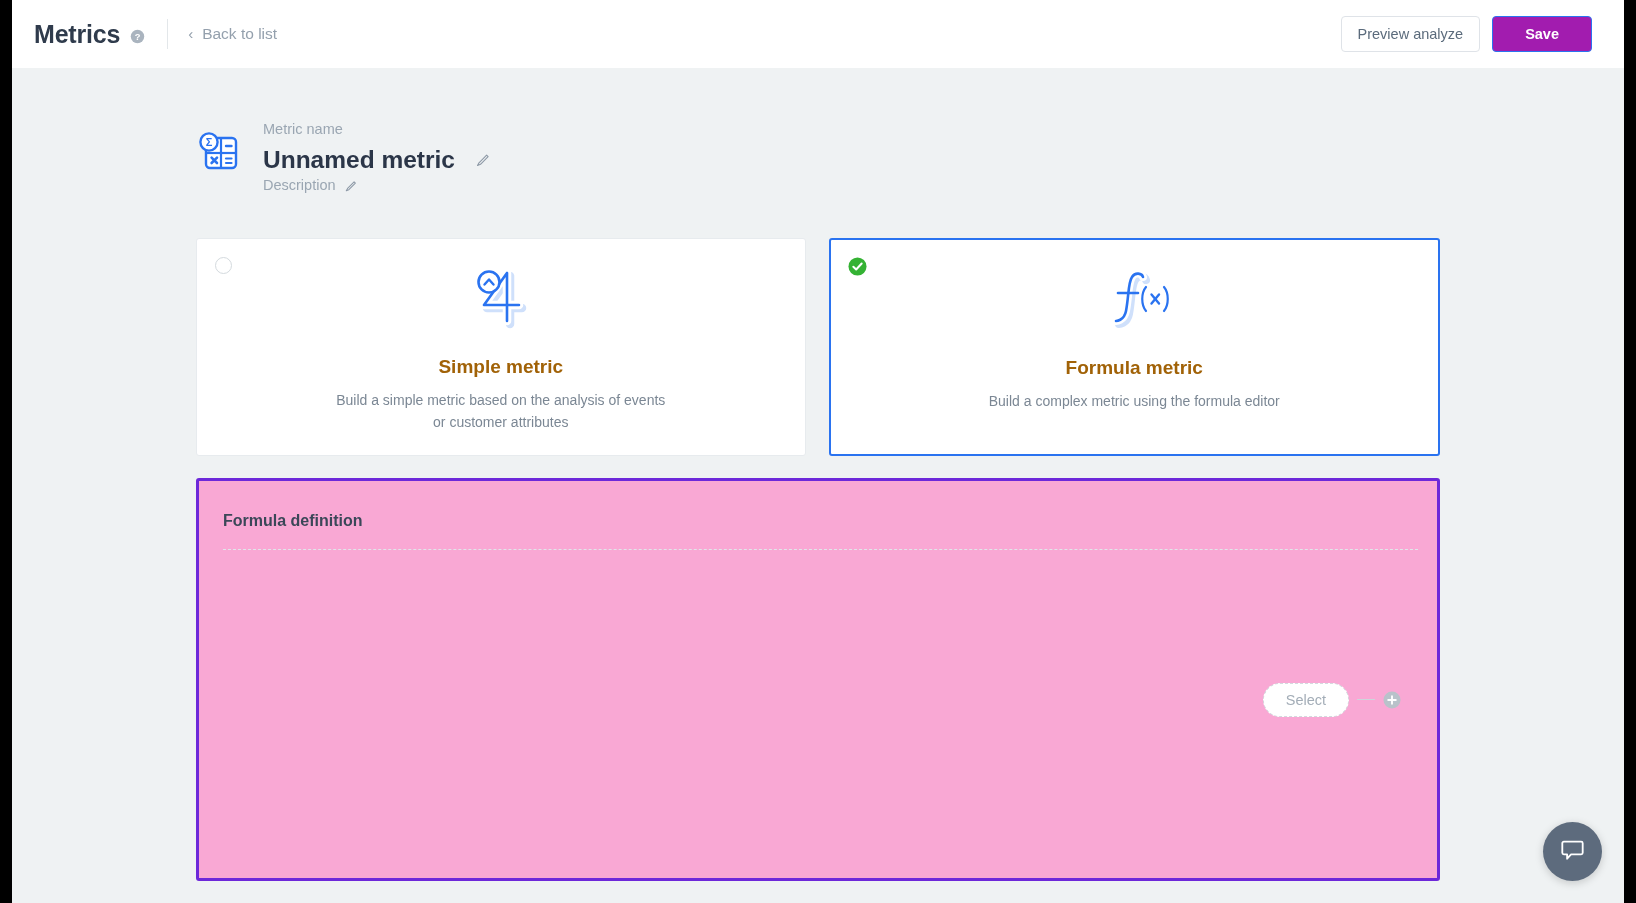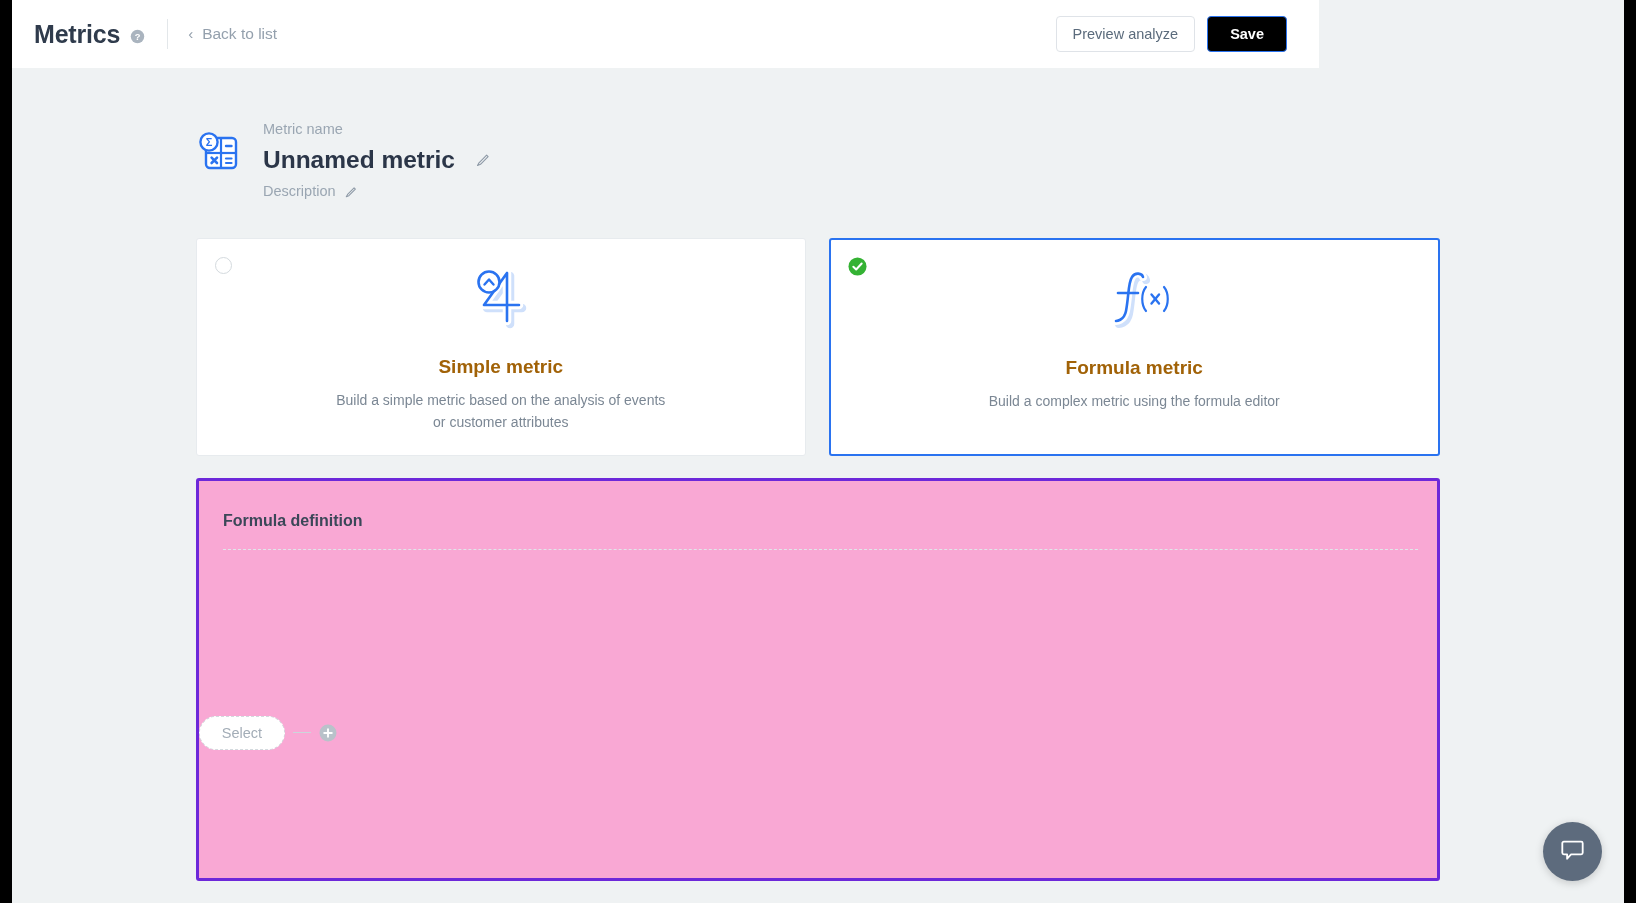--- a/index.html
+++ b/index.html
@@ -20,21 +20,21 @@
     width: 1612px;
     height: 903px;
     background: #eff2f3;
     overflow: hidden;
   }
 
   
   #header {
     position: absolute;
     left: 0; top: 0;
-    width: 1307px;
+    width: 1612px;
     height: 68px;
     background: #ffffff;
     display: flex;
     align-items: center;
     padding: 0 32px 0 22px;
   }
 
   .header-left {
     display: flex;
     align-items: center;
@@ -100,25 +100,25 @@
     align-items: center;
     justify-content: center;
     white-space: nowrap;
   }
   .btn-secondary {
     background: #ffffff;
     border-color: #dfe3e8;
     color: #5b6b7c;
   }
   .btn-primary {
-    background: #000000;
+    background: #a21caf;
     color: #ffffff;
     font-weight: bold;
     border-color: #2a73f0;
-    padding: 0 22px;
+    padding: 0 32px;
   }
 
   
   #content {
     position: absolute;
     top: 68px; left: 0;
     width: 1612px;
     height: 835px;
     background: #eff2f3;
   }
@@ -165,21 +165,21 @@
     font-size: 14px;
     cursor: pointer;
     line-height: 1;
     display: inline-flex;
   }
 
   .desc-row {
     display: flex;
     align-items: center;
     gap: 9px;
-    margin-top: 11px;
+    margin-top: 5px;
   }
   .desc-text {
     font-size: 14.5px;
     color: #9aa6b2;
     line-height: 1;
   }
 
   
   #type-cards {
     position: absolute;
@@ -267,26 +267,26 @@
   .panel-sep {
     position: absolute;
     left: 24px; top: 68px;
     width: 1195px;
     height: 0;
     border-top: 1px dashed #e1e6ea;
   }
 
   .formula-canvas {
     position: absolute;
-    left: 0; top: 86px;
+    left: 0; top: 53px;
     width: 100%;
     height: 331px;
     display: flex;
     align-items: center;
-    justify-content: flex-start;
+    justify-content: flex-end;
     padding-right: 36px;
   }
 
   .formula-row {
     display: flex;
     align-items: center;
   }
 
   .select-pill {
     min-width: 86px;

